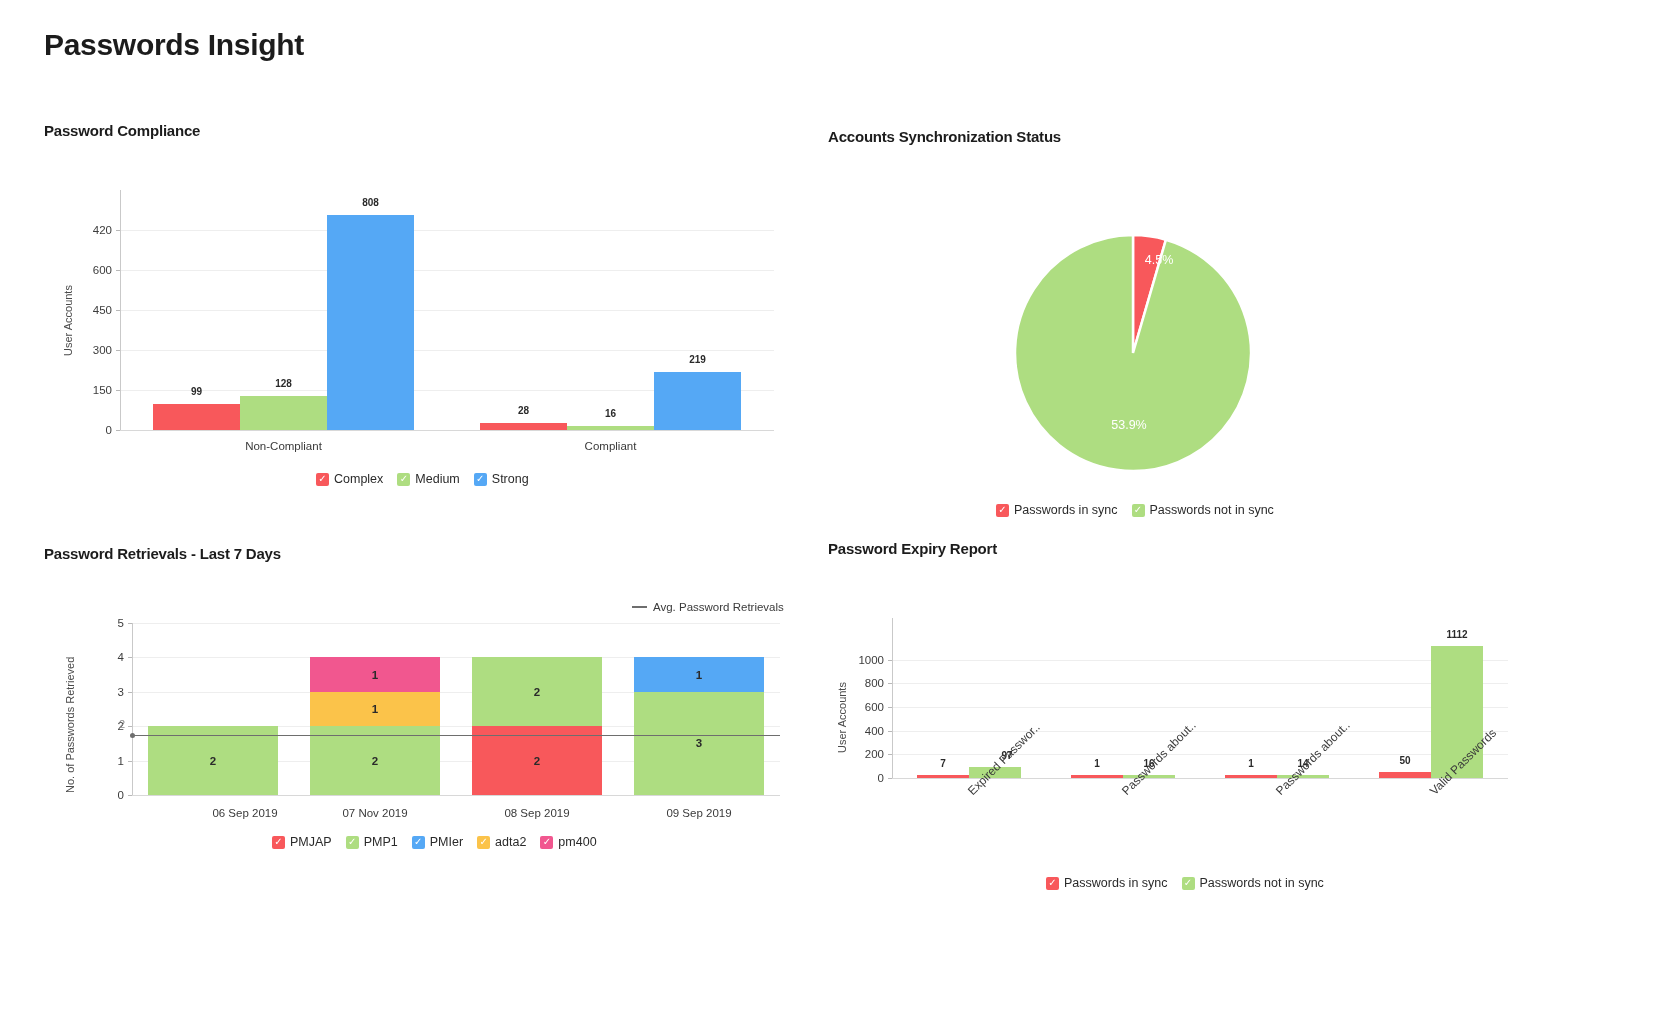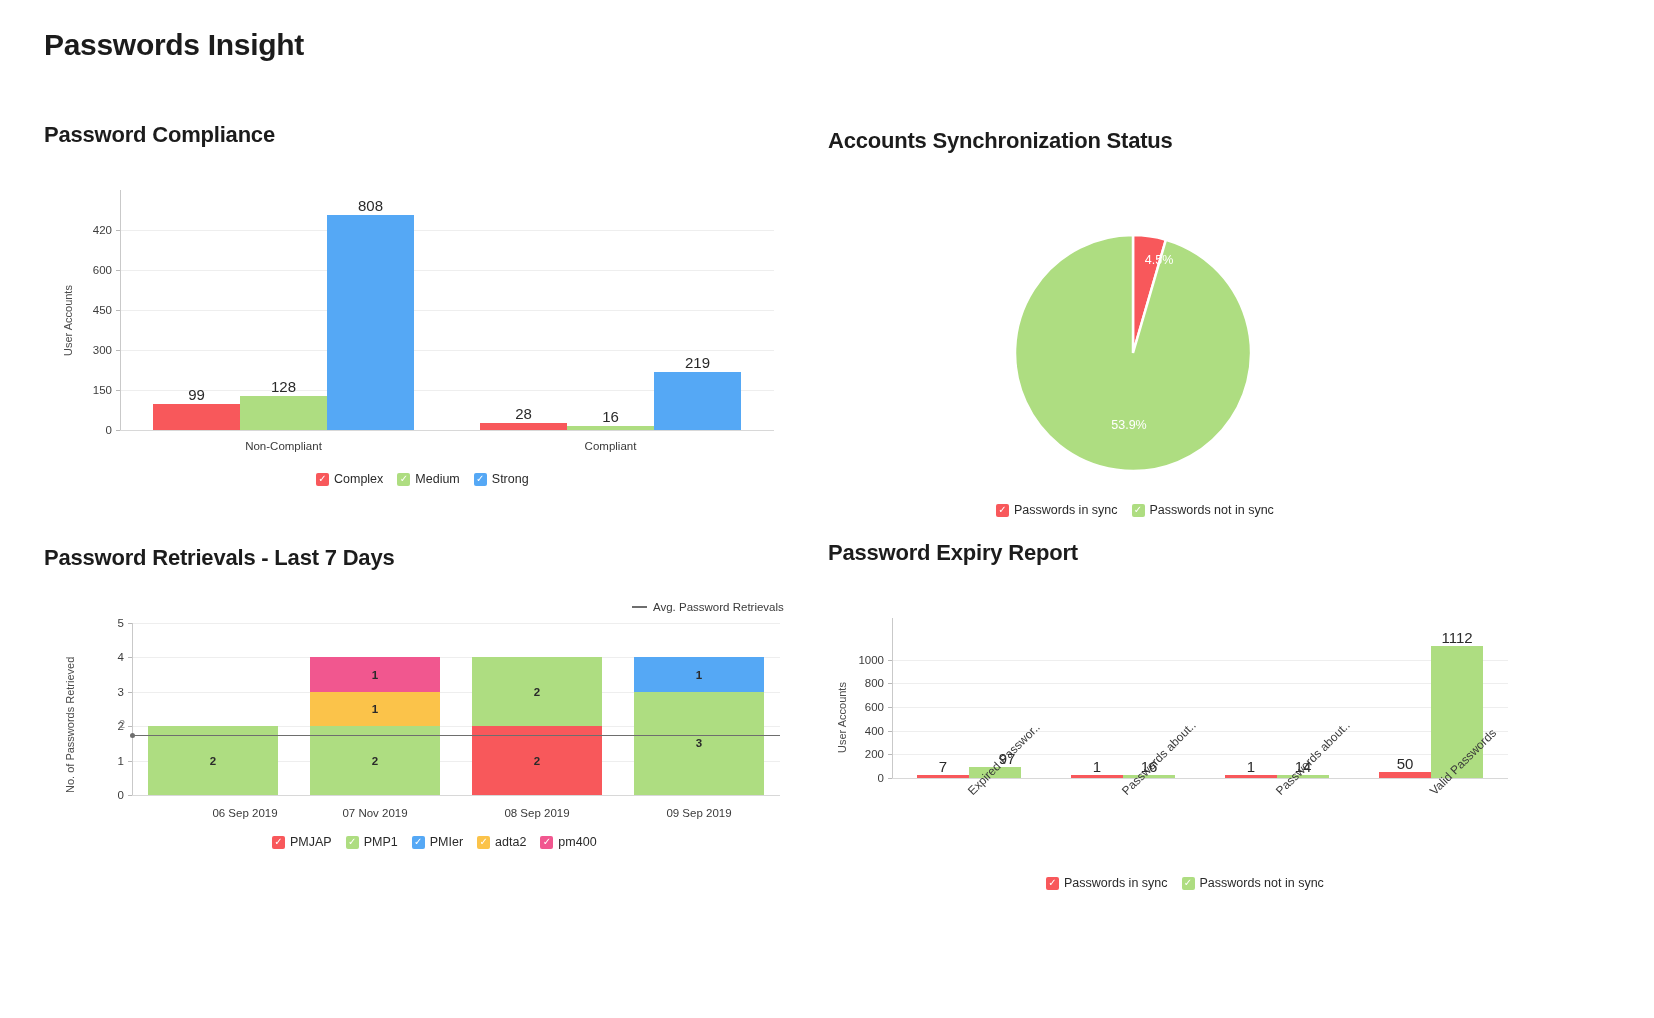--- a/index.html
+++ b/index.html
@@ -13,21 +13,21 @@
   }
   .page { position: relative; width: 1654px; height: 786px; }
 
   .page-title {
     position: absolute; left: 44px; top: 28px;
     font-size: 30px; font-weight: bold; letter-spacing: -0.3px; color: #1c1c1c;
   }
 
   .panel { position: absolute; }
   .panel-title {
-    font-size: 22px; font-weight: bold; color: #1c1c1c; letter-spacing: -0.2px;
+    font-size: 15px; font-weight: bold; color: #1c1c1c; letter-spacing: -0.2px;
   }
 
   
   .plot { position: absolute; }
   .yaxis-title {
     position: absolute;
     transform-origin: 0 0;
     transform: rotate(-90deg);
     font-size: 11px; color: #4a4a4a; white-space: nowrap;
   }
@@ -36,21 +36,21 @@
     font-size: 11.5px; color: #3c3c3c; text-align: right; white-space: nowrap;
   }
   .gridline { position: absolute; height: 1px; background: #eeeeee; }
   .axisline-y { position: absolute; width: 1px; background: #c9c9c9; }
   .axisline-x { position: absolute; height: 1px; background: #d8d8d8; }
   .tickmark { position: absolute; width: 4px; height: 1px; background: #b9b9b9; }
 
   .bar { position: absolute; bottom: 0; }
   .bar-label {
     position: absolute; transform: translateX(-50%);
-    font-size: 15px; font-weight: normal; color: #2a2a2a; white-space: nowrap;
+    font-size: 10px; font-weight: bold; color: #2a2a2a; white-space: nowrap;
   }
   .cat-label {
     position: absolute; transform: translateX(-50%);
     font-size: 11.5px; color: #3a3a3a; white-space: nowrap;
   }
 
   .legend { position: absolute; display: flex; align-items: center; gap: 14px; }
   .legend-item { display: flex; align-items: center; gap: 5px; cursor: pointer; }
   .legend-swatch {
     width: 13px; height: 13px; border-radius: 2px;

